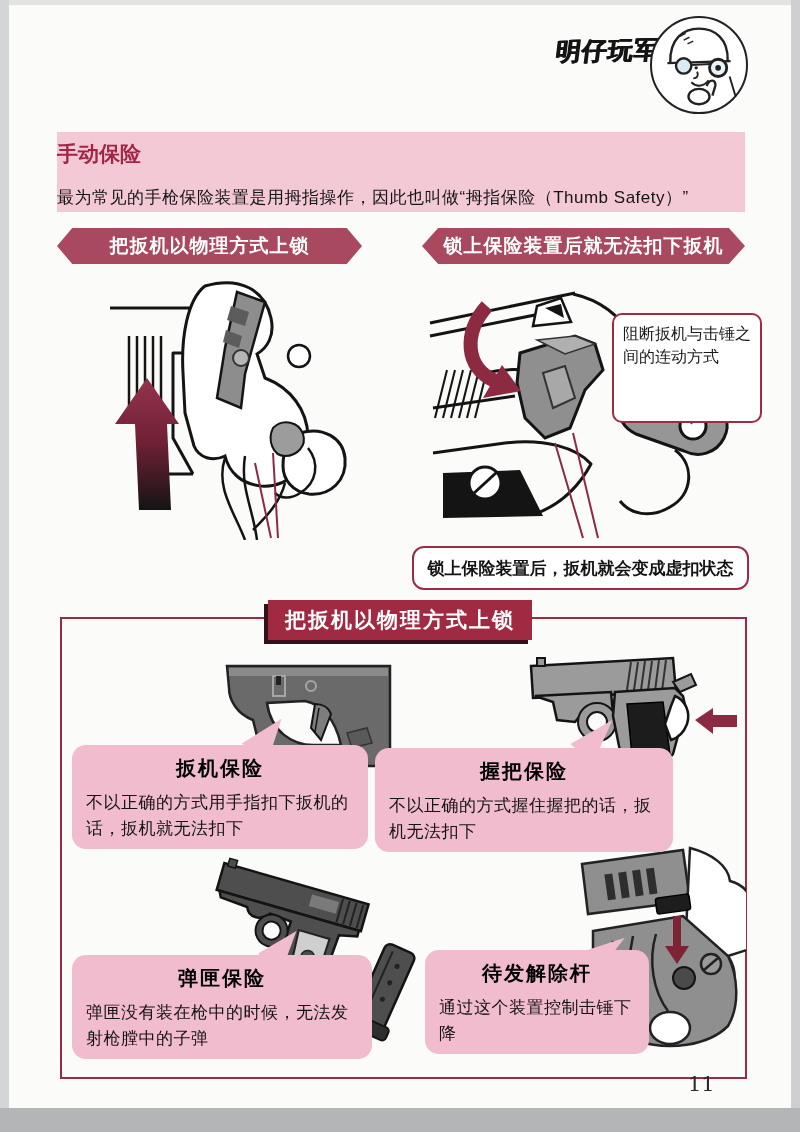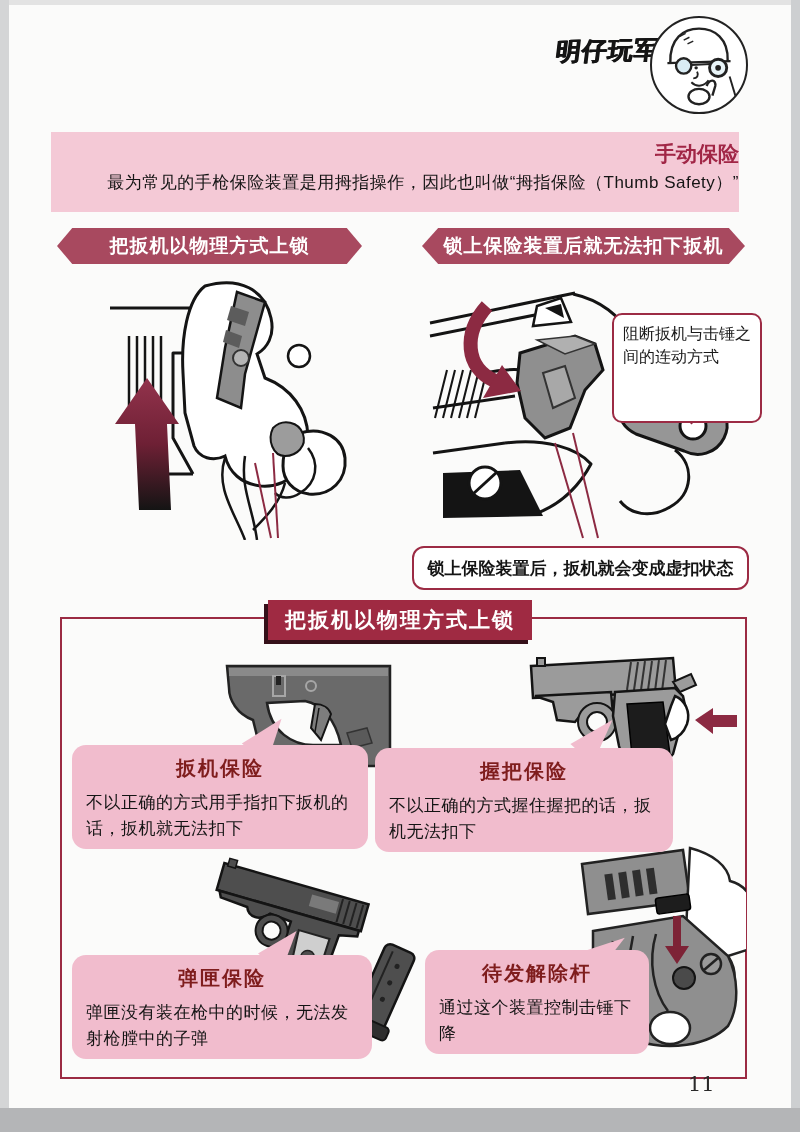--- a/index.html
+++ b/index.html
@@ -17,23 +17,23 @@
              text-shadow:0.6px 0 #141414, -0.6px 0 #141414;}
   .mascot{left:650px;top:16px;width:94px;height:94px;border:2.5px solid #222;border-radius:50%;
           background:#fff;z-index:5;display:flex;align-items:center;justify-content:center;}
   
   .title-bar{left:57px;top:66px;width:688px;height:52px;border-radius:10px;
              background:linear-gradient(90deg,#a84a63 0%,#b25069 45%,#bd5d77 100%);
              box-shadow:inset 4px 0 6px rgba(90,20,40,.45);
              display:flex;align-items:center;}
   .title-bar span{color:#fff;font-size:28px;font-weight:bold;padding-left:28px;letter-spacing:2px;}
   
-  .manual-box{left:51px;top:132px;width:688px;height:80px;background:#f4c9d6;text-align:right;}
+  .manual-box{left:57px;top:132px;width:688px;height:80px;background:#f4c9d6;text-align:left;}
   .manual-title{margin-top:8px;font-size:21px;font-weight:bold;color:#a12646;}
-  .manual-body{margin-top:3px;font-size:17px;font-weight:500;color:#141414;letter-spacing:.5px;}
+  .manual-body{margin-top:18px;font-size:17px;font-weight:500;color:#141414;letter-spacing:.5px;}
   
   .banner{height:36px;background:#a8495f;color:#fff;font-size:19px;font-weight:bold;
           display:flex;align-items:center;justify-content:center;letter-spacing:1px;
           clip-path:polygon(0 50%,5% 0,95% 0,100% 50%,95% 100%,5% 100%);}
   .banner-left{left:57px;top:228px;width:305px;}
   .banner-right{left:422px;top:228px;width:323px;}
   
   .note-bubble{left:612px;top:280px;width:128px;min-height:92px;background:#fff;
                border:2.5px solid #9c2b44;border-radius:10px;padding:7px 9px;z-index:4;
                font-size:16px;font-weight:500;line-height:1.45;margin-top:33px;}
@@ -43,21 +43,21 @@
            font-size:17px;font-weight:600;color:#141414;z-index:3;}
   .caption-left{left:62px;top:546px;width:296px;}
   .caption-right{left:412px;top:546px;width:333px;}
   
   .section-box{left:60px;top:617px;width:683px;height:458px;border:2px solid #9b2b43;background:transparent;}
   .section-header{left:50%;transform:translateX(-50%);top:600px;background:#9f2a42;color:#fff;
                   font-size:21px;font-weight:bold;letter-spacing:2px;padding:6px 17px;z-index:4;
                   box-shadow:-4px 4px 0 #351019;}
   
   .bubble{background:#f1bccd;border-radius:14px;padding:10px 14px 8px;z-index:3;}
-  .bubble .b-title{text-align:center;font-size:20px;font-weight:bold;color:#7f1d1d;letter-spacing:2px;}
+  .bubble .b-title{text-align:center;font-size:20px;font-weight:bold;color:#000000;letter-spacing:2px;}
   .bubble .b-body{margin-top:8px;font-size:17px;font-weight:400;line-height:1.5;color:#141414;letter-spacing:.5px;}
   .tail{position:absolute;width:0;height:0;border-style:solid;z-index:2;}
   .bubble1{left:72px;top:745px;width:268px;}
   .tail1{left:252px;top:714px;border-width:0 16px 44px 16px;border-color:transparent transparent #f1bccd transparent;transform:rotate(38deg);}
   .bubble2{left:375px;top:748px;width:270px;}
   .tail2{left:582px;top:714px;border-width:0 15px 46px 15px;border-color:transparent transparent #f1bccd transparent;transform:rotate(42deg);}
   .bubble3{left:72px;top:955px;width:272px;}
   .tail3{left:268px;top:926px;border-width:0 15px 42px 15px;border-color:transparent transparent #f1bccd transparent;transform:rotate(40deg);}
   .bubble4{left:425px;top:950px;width:196px;}
   .tail4{left:592px;top:928px;border-width:0 14px 46px 14px;border-color:transparent transparent #f1bccd transparent;transform:rotate(55deg);}

